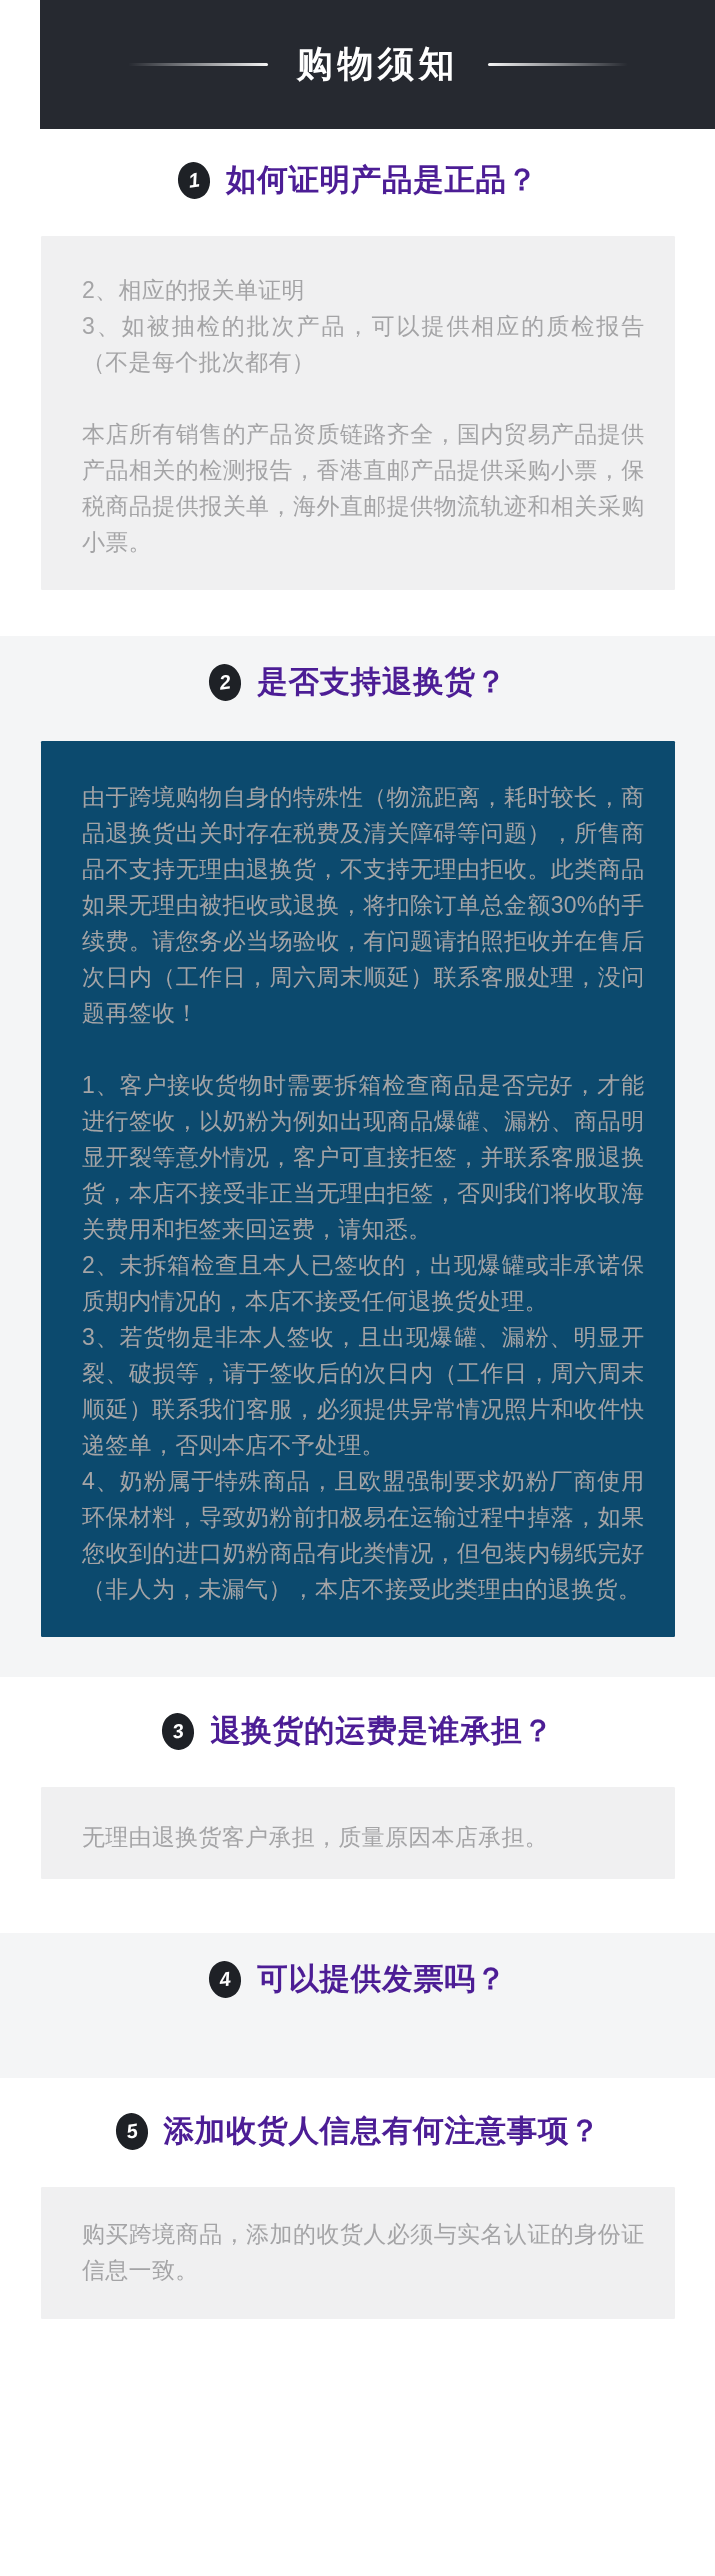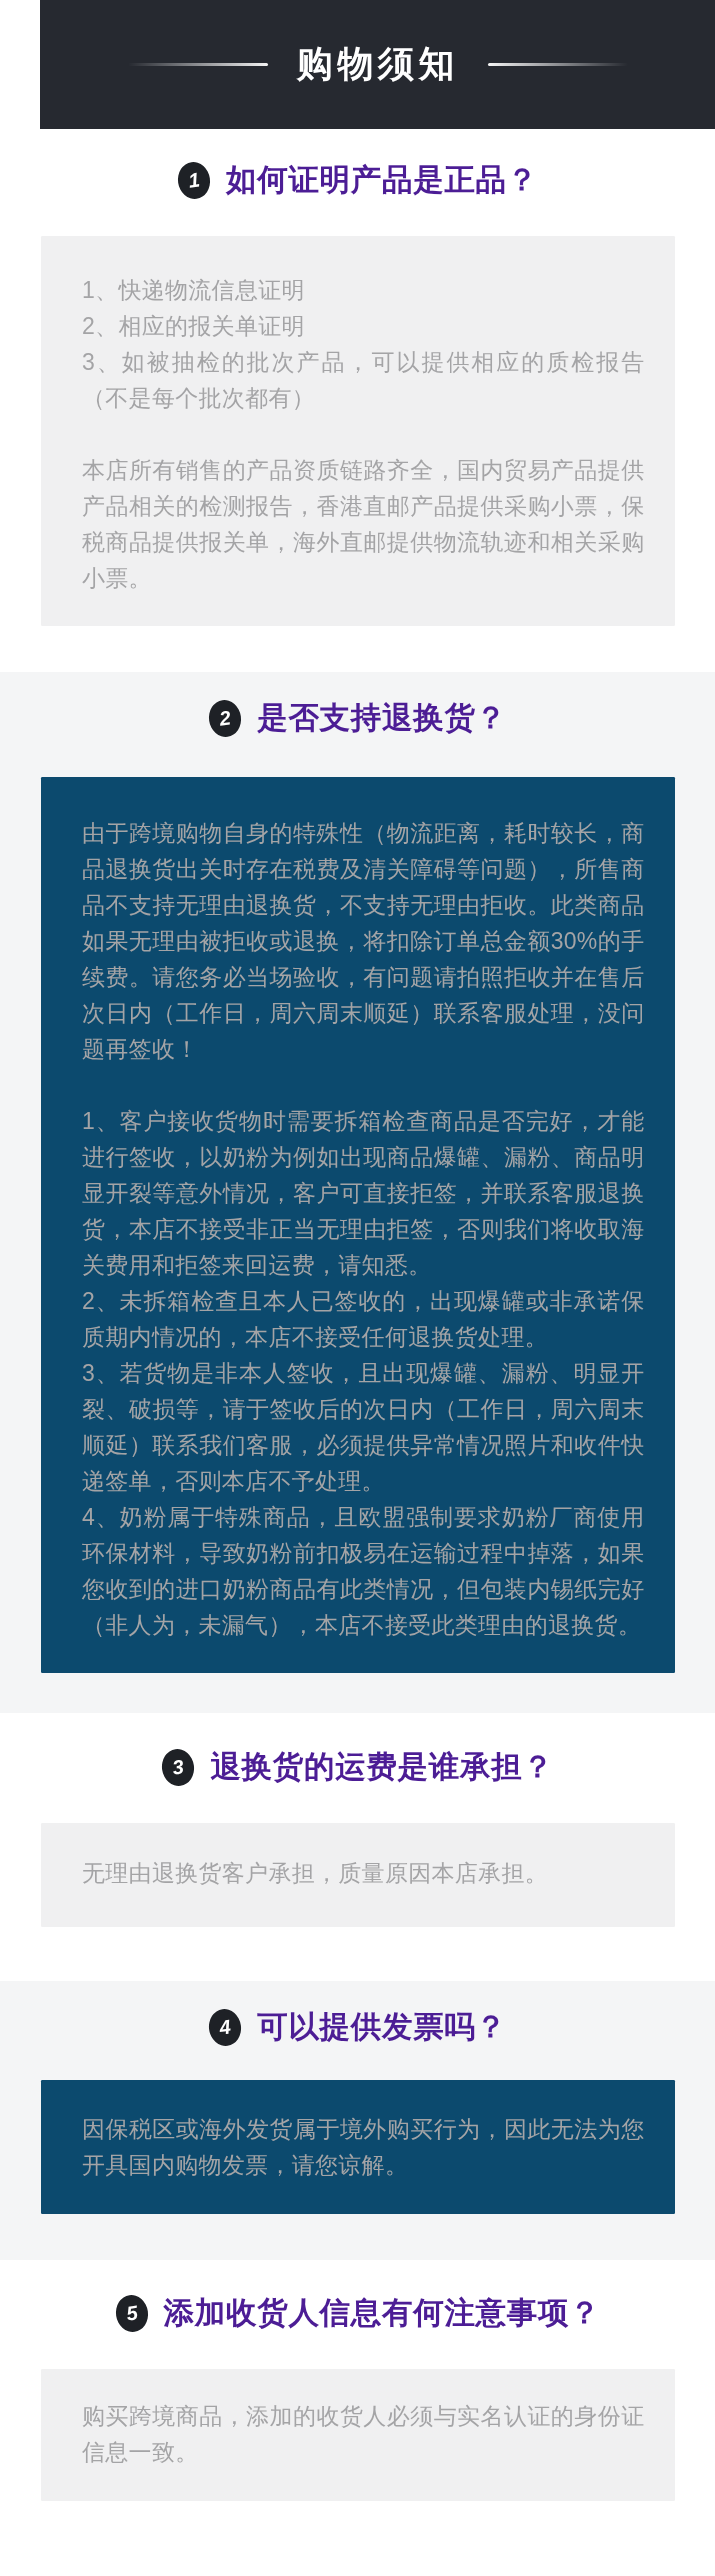--- a/index.html
+++ b/index.html
@@ -65,21 +65,21 @@
 
   
   #sec1 .sec-head { margin-top:25px; margin-bottom:29px; }
   #sec1 .box { margin-bottom:46px; }
 
   #sec2 { padding-top:20px; padding-bottom:40px; }
   #sec2 .sec-head { margin-bottom:32px; }
   #sec2 .box { padding-top:38px; padding-bottom:30px; }
 
   #sec3 .sec-head { margin-top:28px; margin-bottom:28.5px; }
-  #sec3 .box { padding-top:32px; padding-bottom:36px; margin-bottom:54px; }
+  #sec3 .box { padding-top:32px; padding-bottom:24px; margin-bottom:54px; }
 
   #sec4 { padding-top:20.5px; padding-bottom:46px; }
   #sec4 .sec-head { margin-bottom:26px; }
   #sec4 .box { padding-top:31px; padding-bottom:31px; }
 
   #sec5 .sec-head { margin-top:27px; margin-bottom:29px; }
   #sec5 .box { padding-top:29px; padding-bottom:31px; margin-bottom:47px; }
 </style>
 </head>
 <body>
@@ -91,21 +91,20 @@
     <div class="hero-title">购物须知</div>
     <div class="hero-line right"></div>
   </div>
 
   <div class="sec" id="sec1">
     <div class="sec-head">
       <div class="badge">1</div>
       <div class="sec-title">如何证明产品是正品？</div>
     </div>
     <div class="box gray">
-      <p>1、快递物流信息证明</p>
       <p>2、相应的报关单证明</p>
       <p>3、如被抽检的批次产品，可以提供相应的质检报告（不是每个批次都有）</p>
       <p></p>
       <p>本店所有销售的产品资质链路齐全，国内贸易产品提供产品相关的检测报告，香港直邮产品提供采购小票，保税商品提供报关单，海外直邮提供物流轨迹和相关采购小票。</p>
     </div>
   </div>
 
   <div class="sec bg-gray" id="sec2">
     <div class="sec-head">
       <div class="badge">2</div>
@@ -129,23 +128,20 @@
     <div class="box gray">
       <p>无理由退换货客户承担，质量原因本店承担。</p>
     </div>
   </div>
 
   <div class="sec bg-gray" id="sec4">
     <div class="sec-head">
       <div class="badge">4</div>
       <div class="sec-title">可以提供发票吗？</div>
     </div>
-    <div class="box white">
-      <p>因保税区或海外发货属于境外购买行为，因此无法为您开具国内购物发票，请您谅解。</p>
-    </div>
   </div>
 
   <div class="sec" id="sec5">
     <div class="sec-head">
       <div class="badge">5</div>
       <div class="sec-title">添加收货人信息有何注意事项？</div>
     </div>
     <div class="box gray">
       <p>购买跨境商品，添加的收货人必须与实名认证的身份证信息一致。</p>
     </div>

